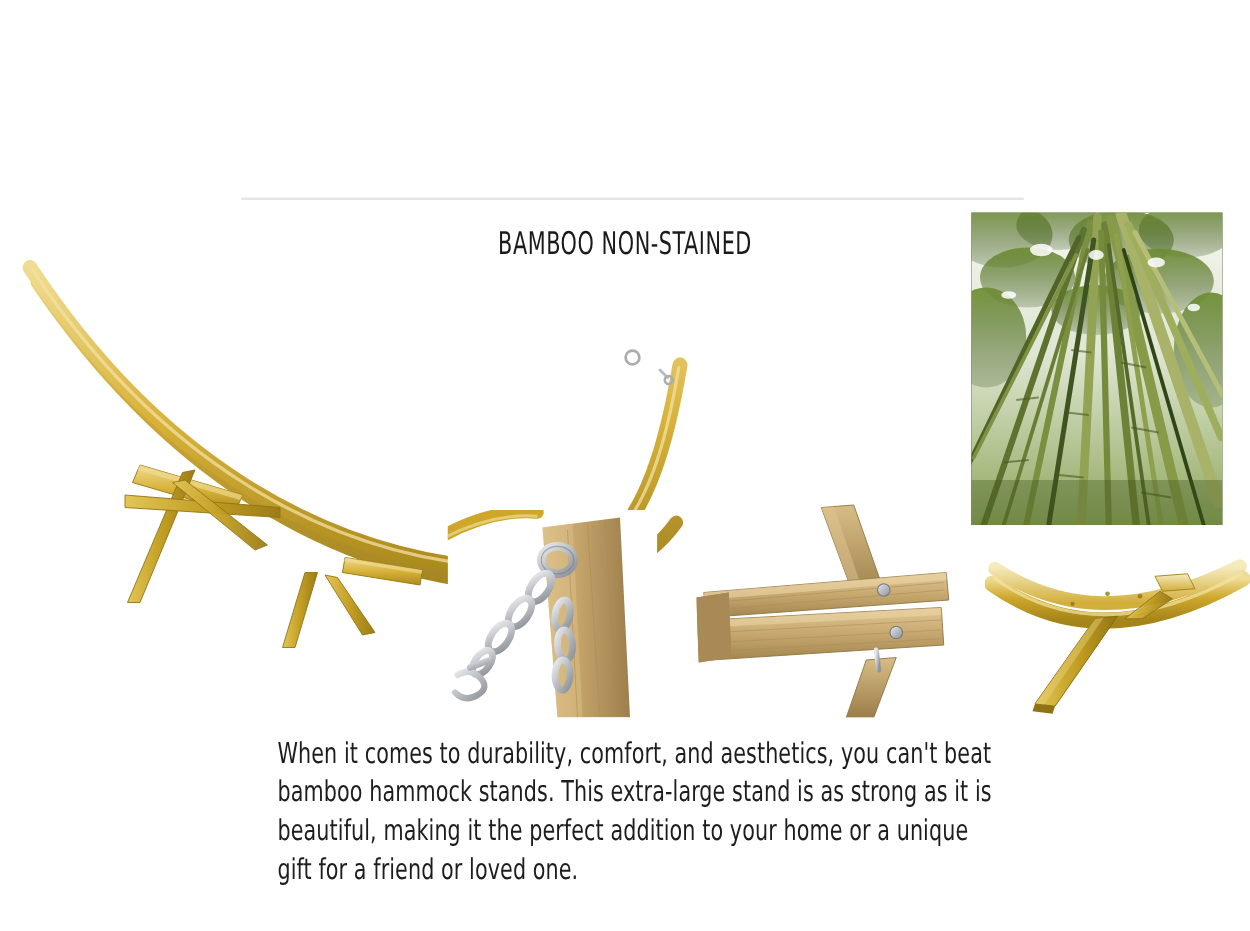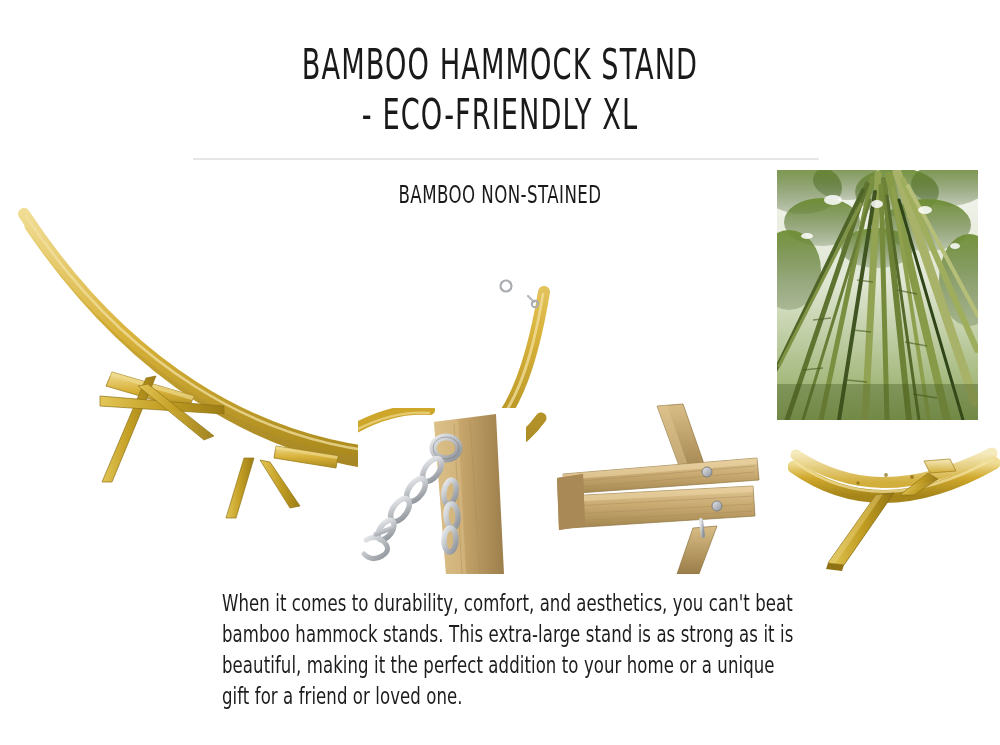--- a/index.html
+++ b/index.html
@@ -111,24 +111,20 @@
 
   #detail-chain  { left: 358px; top: 408px; width: 168px; height: 166px; }
   #detail-joint  { left: 557px; top: 402px; width: 208px; height: 172px; }
   #detail-beam   { left: 788px; top: 437px; width: 212px; height: 136px; }
 </style>
 </head>
 <body>
 
 <div id="page">
 
-  <div id="title-block">
-    <div class="title-line">BAMBOO HAMMOCK STAND</div>
-    <div class="title-line">- ECO-FRIENDLY XL</div>
-  </div>
 
   <div id="header-divider"></div>
 
   <div id="subtitle">BAMBOO NON-STAINED</div>
 
   <div id="forest-photo">
     <svg width="201" height="250" viewBox="0 0 201 250" xmlns="http://www.w3.org/2000/svg">
       <defs>
         <linearGradient id="skyg" x1="0" y1="0" x2="0" y2="1">
           <stop offset="0%" stop-color="#f4f6f0"></stop>

